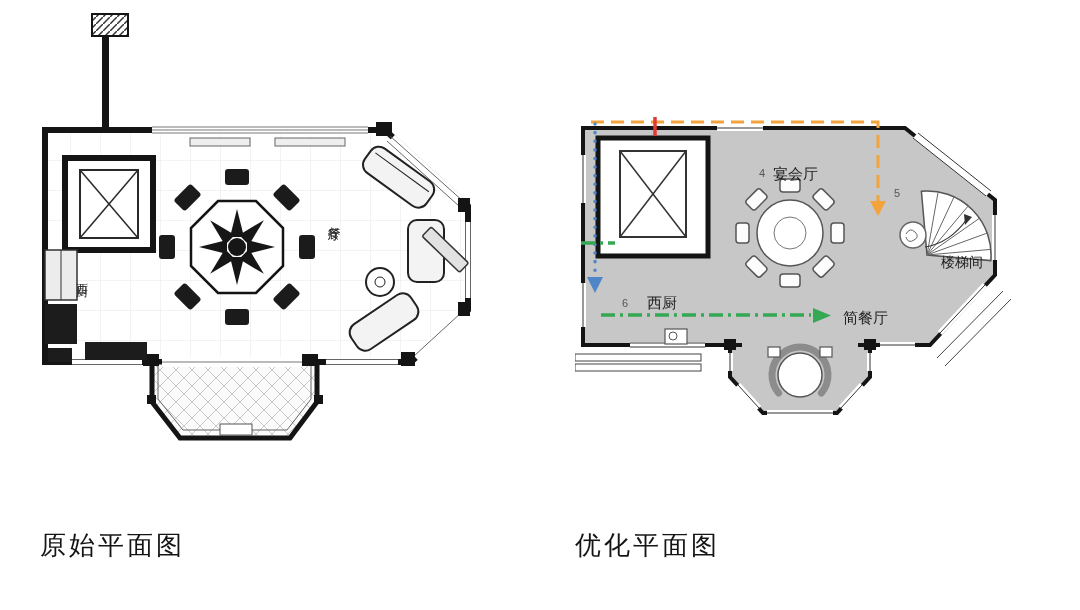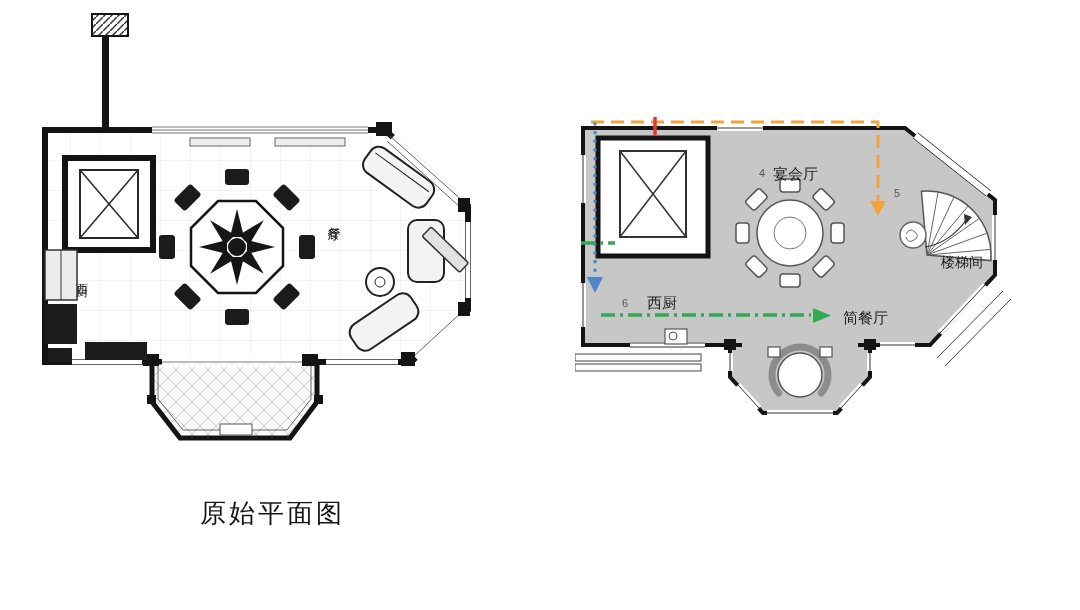--- a/index.html
+++ b/index.html
@@ -1,19 +1,19 @@
 <!DOCTYPE html>
 <html><head>
 <meta charset="utf-8">
 <style>
   html,body{margin:0;padding:0;background:#ffffff;}
   .stage{position:relative;width:1080px;height:610px;background:#ffffff;overflow:hidden;
          font-family:"Liberation Sans","DejaVu Sans",sans-serif;}
   .plan{position:absolute;}
-  .caption{position:absolute;top:496px;text-align:center;font-size:26px;color:#141414;
+  .caption{position:absolute;top:528px;text-align:left;font-size:26px;color:#141414;
            letter-spacing:3px;font-family:"Liberation Sans","DejaVu Sans",sans-serif;}
   svg text{font-family:"Liberation Sans","DejaVu Sans",sans-serif;}
   .vtext{writing-mode:vertical-rl;text-orientation:upright;letter-spacing:2px;}
 </style>
 </head>
 <body>
 
 <div class="stage">
 
   <svg class="plan" style="left:40px;top:10px" width="465" height="460" viewBox="0 0 465 460">
@@ -254,14 +254,15 @@
       <line x1="20" y1="9" x2="20" y2="164" stroke-width="3.5" stroke-linecap="round" stroke-dasharray="0.1 8.5" stroke="#4E86C8"></line>
       <polygon points="12,162 28,162 20,178" fill="#4E86C8"></polygon>
 
       <line x1="6" y1="128" x2="40" y2="128" stroke-width="3.5" stroke-dasharray="14 5 3 5" stroke="#34A853"></line>
       <line x1="26" y1="200" x2="236" y2="200" stroke-width="3.5" stroke-dasharray="14 5 3 5" stroke="#34A853"></line>
       <polygon points="238,193 256,200.5 238,208" fill="#34A853"></polygon>
     </g>
   </svg>
 
   <div class="caption" style="left:40px;width:465px">原始平面图</div>
+  <div class="caption" style="left:575px;width:440px">优化平面图</div>
 
 </div>
 
 </body></html>

